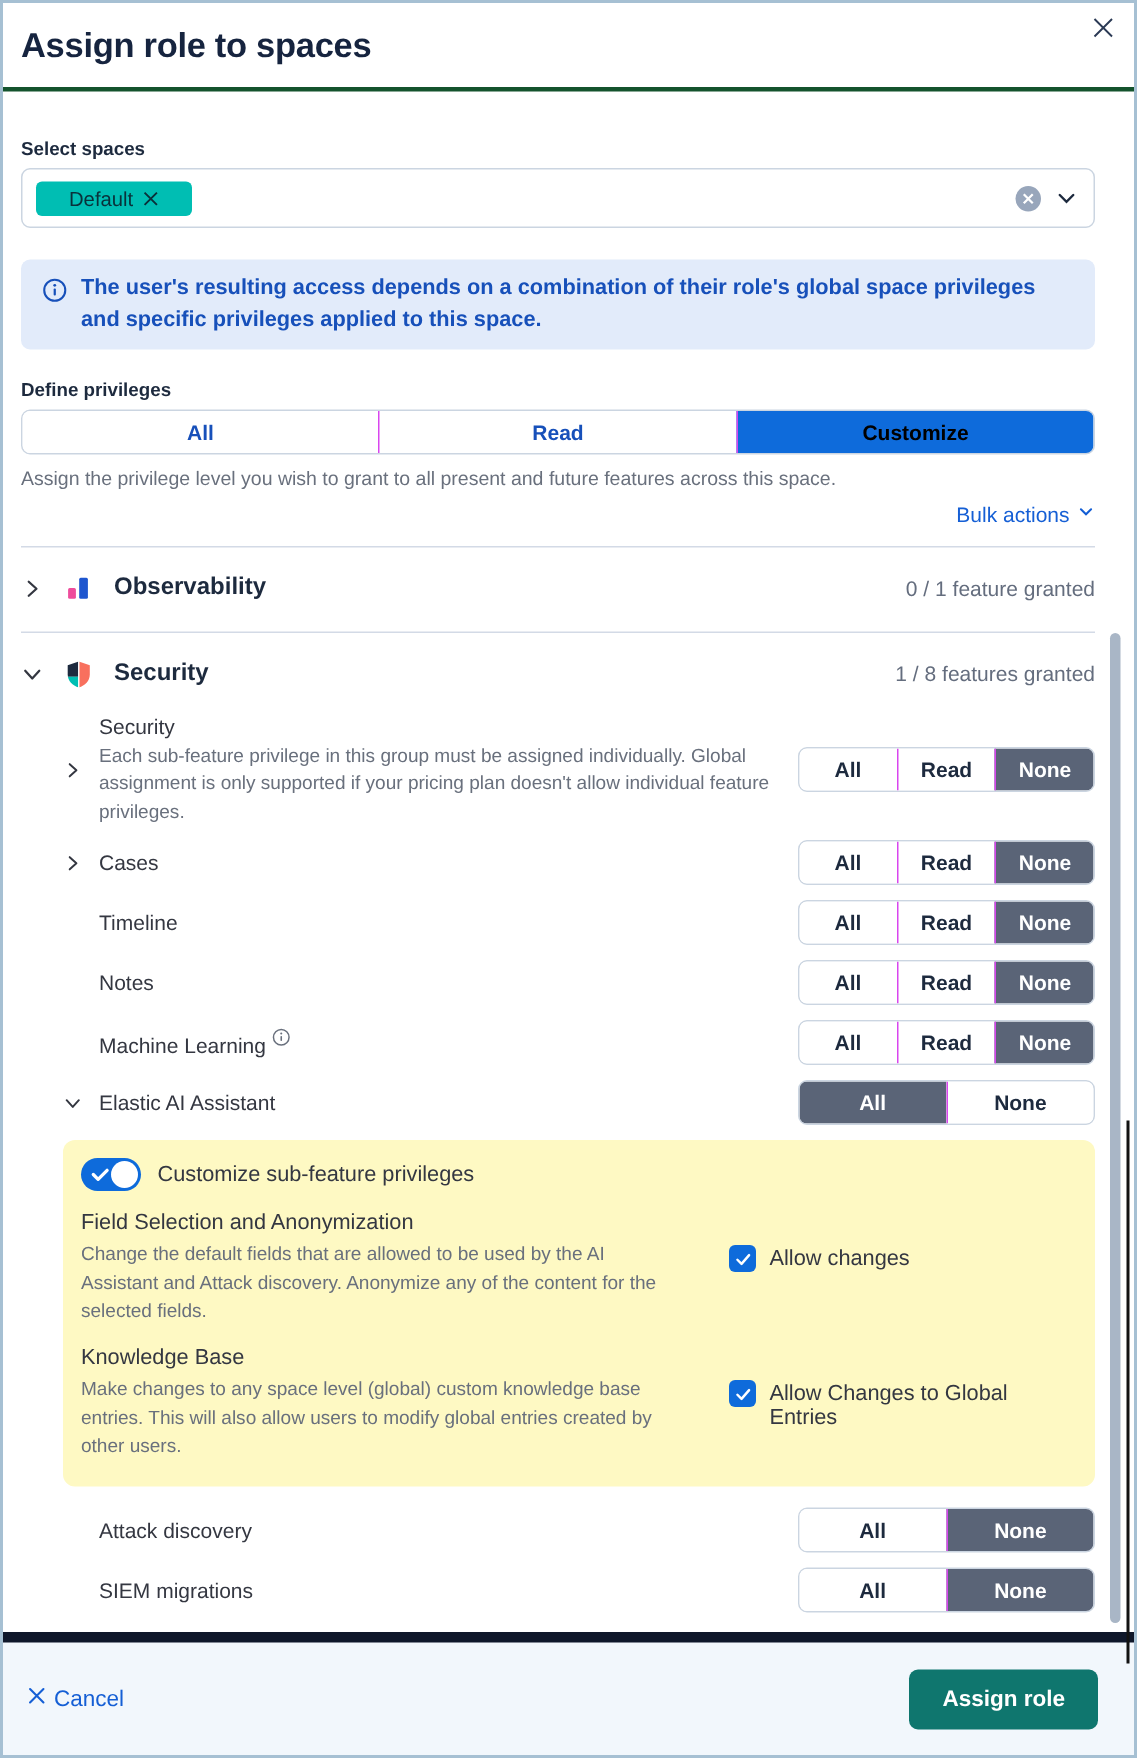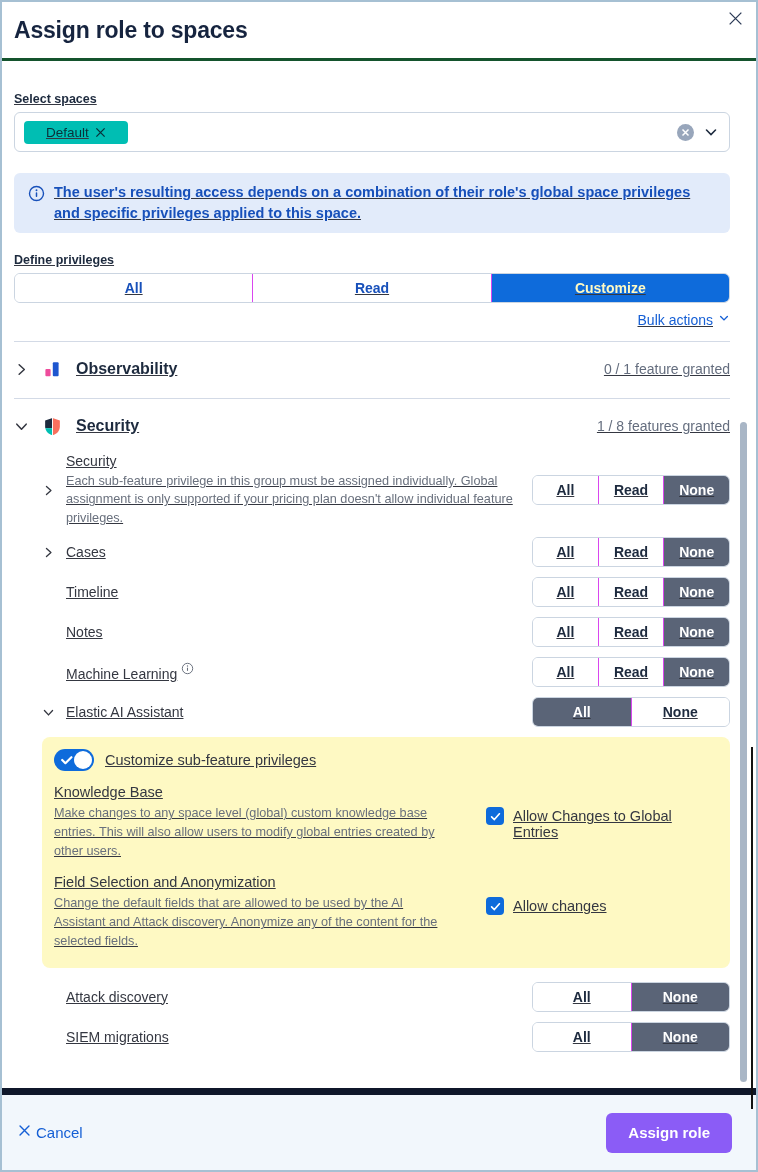--- a/index.html
+++ b/index.html
@@ -6,36 +6,36 @@
   html,body { margin:0; padding:0; width:758px; height:1172px; background:#fff;
     font-family:"Liberation Sans","DejaVu Sans",sans-serif; color:#343741; }
   .modal { position:absolute; inset:0; border:2px solid #A6C0D3; background:#fff; overflow:hidden; }
 
   
   .mheader { height:59px; border-bottom:3px solid #14532d; display:flex; align-items:center; padding:0 16px 0 12px; position:relative; }
   .mtitle { font-size:23px; font-weight:700; color:#16243F; margin:0; letter-spacing:-0.2px; }
   .close-btn { position:absolute; top:4px; right:8px; width:26px; height:26px; background:none; border:none; cursor:pointer; padding:4px; }
 
   
-  .mbody { position:absolute; top:60px; bottom:64px; left:0; right:0; padding:30px 26px 0 12px; overflow:hidden;text-decoration:underline; }
+  .mbody { position:absolute; top:60px; bottom:64px; left:0; right:0; padding:30px 26px 0 12px; overflow:hidden; }
   .field-label { font-size:12.5px; font-weight:700; color:#1D2A3E; margin-bottom:6px; }
   .combobox { height:40px; border:1px solid #CBD5E1; border-radius:6px; display:flex; align-items:center; padding:0 10px 0 9px; background:#fff; }
   .space-badge { background:#00BEB3; color:#09313A; font-size:13.5px; font-weight:500; padding:4px 22px; border-radius:4px; display:inline-flex; align-items:center; gap:6px; cursor:pointer; }
   .combo-right { margin-left:auto; display:flex; align-items:center; gap:9px; }
   .clear-circle { width:17px; height:17px; border-radius:50%; background:#98A6BB; display:flex; align-items:center; justify-content:center; cursor:pointer; }
   .combo-help { font-size:13px; color:#69707D; margin-top:7px; }
 
   .callout { margin-top:21px; background:#E2EBFA; border-radius:6px; padding:9px 14px; display:flex; gap:9px; color:#1750BA; font-size:14.5px; font-weight:600; line-height:1.45; }
   .callout-icon { flex:none; padding-top:3px; }
 
   .priv-label { margin-top:20px; }
   .btn-group { display:flex; border:1px solid #CBD5E1; border-radius:6px; overflow:hidden; height:30px; background:#fff; }
   .btn-group .seg { flex:1; border:none; background:#fff; font-size:14px; font-weight:600; color:#1750BA; border-left:1px solid #d946ef; cursor:pointer; font-family:inherit; padding:0; }
   .btn-group .seg:first-child { border-left:none; }
-  .btn-group.primary .seg.sel { background:#0E6BDB; color:#fef9c3; }
+  .btn-group.primary .seg.sel { background:#0E6BDB; color:#000000; }
   .btn-group.slate .seg { color:#1D2A3E; }
   .btn-group.slate .seg.sel { background:#5A6477; color:#fff; }
 
   .assign-helper { font-size:13px; color:#69707D; margin-top:8px; }
   .bulk-row { display:flex; justify-content:flex-end; margin-top:9px; }
   .link { color:#155FD5; font-size:14px; font-weight:500; text-decoration:none; display:inline-flex; align-items:flex-start; gap:5px; cursor:pointer; }
 
   .divider { border:none; border-top:1px solid #D3DAE6; margin:13px 0 0 0; }
 
   .acc-header { display:flex; align-items:center; height:54px; cursor:pointer; }
@@ -62,21 +62,21 @@
   .subtext { width:400px; flex:none; }
   .subname { font-size:14.5px; color:#343741; margin-bottom:4px; }
   .subdesc { font-size:12.7px; color:#69707D; line-height:1.5; }
   .subcheck { margin-left:32px; display:flex; align-items:flex-start; gap:9px; padding-top:23px; cursor:pointer; }
   .checkbox { width:18px; height:18px; border-radius:4px; background:#0E6BDB; flex:none; display:flex; align-items:center; justify-content:center; }
   .cb-label { font-size:14.5px; color:#343741; padding-top:1px; }
 
   
   .mfooter { position:absolute; left:0; right:0; bottom:0; height:82px; background:#F2F7FC; border-top:7px solid #0f172a; display:flex; align-items:center; padding:0 24px 0 16px; }
   .cancel-link { font-size:15px; }
-  .assign-btn { margin-left:auto; height:40px; padding:0 22px; border-radius:6px; background:#8b5cf6; color:#fff; font-weight:600; font-size:15px; border:none; cursor:pointer; font-family:inherit; }
+  .assign-btn { margin-left:auto; height:40px; padding:0 22px; border-radius:6px; background:#0f766e; color:#fff; font-weight:600; font-size:15px; border:none; cursor:pointer; font-family:inherit; }
 
   .scroll-thumb { position:absolute; right:9px; top:420px; width:7px; height:660px; background:#A9B6C6; border-radius:4px; }
   .edge-line { position:absolute; right:3px; top:745px; width:2px; height:362px; background:#121212; }
 </style>
 </head>
 <body>
 
 <div class="modal">
 
   <div class="mheader">
@@ -120,20 +120,21 @@
       </span>
       <span>The user's resulting access depends on a combination of their role's global space privileges and specific privileges applied to this space.</span>
     </div>
 
     <div class="field-label priv-label">Define privileges</div>
     <div class="btn-group primary">
         <button class="seg">All</button>
         <button class="seg">Read</button>
         <button class="seg sel">Customize</button>
       </div>
+    <div class="assign-helper">Assign the privilege level you wish to grant to all present and future features across this space.</div>
     <div class="bulk-row">
       <a class="link">
         <span>Bulk actions</span>
         <svg width="12" height="12" viewBox="0 0 16 16">
             <path d="M3.5 6 L8 10.5 L12.5 6" stroke="#155FD5" stroke-width="1.8" fill="none" stroke-linecap="round"></path>
           </svg>
       </a>
     </div>
 
     <hr class="divider">
@@ -274,45 +275,45 @@
           <svg width="40" height="22" viewBox="0 0 40 22">
               <path d="M8.2 11 l3.2 3.2 L17.4 8.2" stroke="#fff" stroke-width="2.2" fill="none" stroke-linecap="round" stroke-linejoin="round"></path>
             </svg>
           <span class="knob"></span>
         </span>
         <span class="toggle-label">Customize sub-feature privileges</span>
       </div>
 
       <div class="subitem">
         <span class="subtext">
+          <div class="subname">Field Selection and Anonymization</div>
+          <div class="subdesc">Change the default fields that are allowed to be used by the AI Assistant and Attack discovery. Anonymize any of the content for the selected fields.</div>
+        </span>
+        <span class="subcheck">
+          <span class="checkbox">
+            <svg width="13" height="13" viewBox="0 0 16 16">
+                <path d="M3.2 8.4 L6.6 11.8 L12.8 4.6" stroke="#fff" stroke-width="2" fill="none" stroke-linecap="round" stroke-linejoin="round"></path>
+              </svg>
+          </span>
+          <span class="cb-label">Allow changes</span>
+        </span>
+      </div>
+
+      <div class="subitem">
+        <span class="subtext">
           <div class="subname">Knowledge Base</div>
           <div class="subdesc">Make changes to any space level (global) custom knowledge base entries. This will also allow users to modify global entries created by other users.</div>
         </span>
         <span class="subcheck">
           <span class="checkbox">
             <svg width="13" height="13" viewBox="0 0 16 16">
                 <path d="M3.2 8.4 L6.6 11.8 L12.8 4.6" stroke="#fff" stroke-width="2" fill="none" stroke-linecap="round" stroke-linejoin="round"></path>
               </svg>
           </span>
           <span class="cb-label">Allow Changes to Global Entries</span>
-        </span>
-      </div>
-
-      <div class="subitem">
-        <span class="subtext">
-          <div class="subname">Field Selection and Anonymization</div>
-          <div class="subdesc">Change the default fields that are allowed to be used by the AI Assistant and Attack discovery. Anonymize any of the content for the selected fields.</div>
-        </span>
-        <span class="subcheck">
-          <span class="checkbox">
-            <svg width="13" height="13" viewBox="0 0 16 16">
-                <path d="M3.2 8.4 L6.6 11.8 L12.8 4.6" stroke="#fff" stroke-width="2" fill="none" stroke-linecap="round" stroke-linejoin="round"></path>
-              </svg>
-          </span>
-          <span class="cb-label">Allow changes</span>
         </span>
       </div>
     </div>
 
     <div class="frow" style="margin-top:14px">
       <span class="chev"></span>
       <span class="ftext">
           <div class="fname">Attack discovery</div>
         </span>
       <span class="fgroup btn-group slate">

